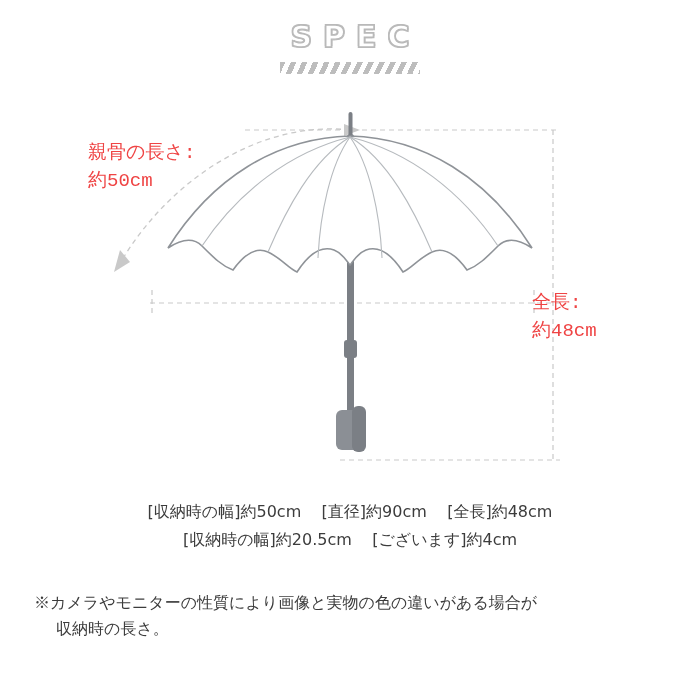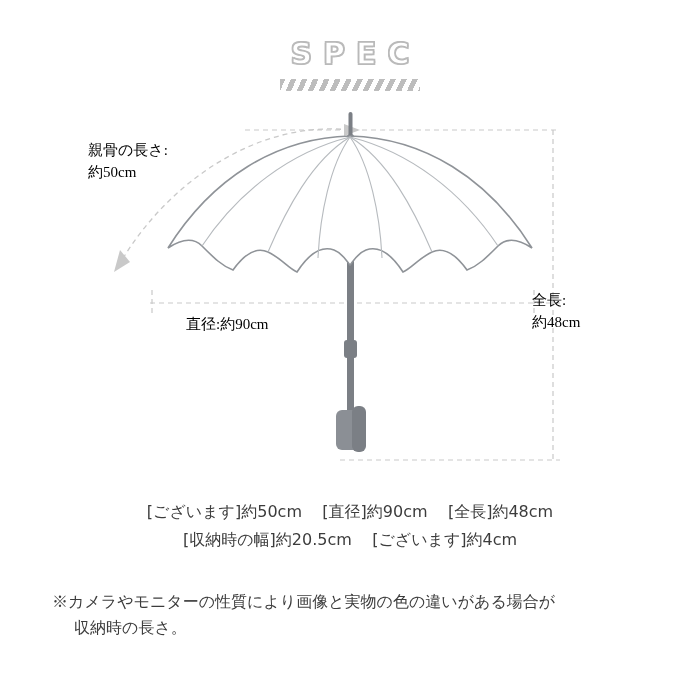--- a/index.html
+++ b/index.html
@@ -12,21 +12,21 @@
     background: #ffffff;
     font-family: "Liberation Sans", sans-serif;
     color: #3c3c3c;
     overflow: hidden;
     position: relative;
   }
 
   
   .spec-header {
     position: absolute;
-    top: 39px;
+    top: 22px;
     left: 0;
     width: 700px;
     text-align: center;
   }
   .spec-title {
     font-family: "DejaVu Sans", sans-serif;
     font-size: 30px;
     letter-spacing: 11px;
     font-weight: 700;
     color: #ffffff;
@@ -59,23 +59,23 @@
     left: 0;
     width: 700px;
     height: 390px;
   }
   .diagram svg {
     display: block;
   }
 
   .dim-label {
     position: absolute;
-    font-family: Liberation Serif, serif;
-    font-size: 15px;
-    color: #000000;
+    font-family: Liberation Mono, monospace;
+    font-size: 19px;
+    color: #ef4444;
     line-height: 1.45;
     white-space: pre;
   }
   .lbl-rib      { left: 88px;  top: 40px; }
   .lbl-diameter { left: 186px; top: 214px; }
   .lbl-total    { left: 532px; top: 190px; }
 
   
   .spec-lines {
     position: absolute;
@@ -87,23 +87,23 @@
     font-size: 16px;
     color: #3c3c3c;
     line-height: 1.75;
   }
   .spec-lines .row span { white-space: pre; }
 
   
   .notes {
     position: absolute;
     top: 590px;
-    left: 52px;
+    left: 34px;
     width: 640px;
-    font-family: Liberation Mono, monospace;
+    font-family: Liberation Sans, sans-serif;
     font-size: 16px;
     color: #3c3c3c;
     line-height: 1.65;
   }
   .notes .note-indent {
     padding-left: 22px;
   }
 </style>
 </head>
 <body>
@@ -170,28 +170,27 @@
         <path d="M 350 37 C 370 65 380 115 382 158"></path>
         <path d="M 350 37 C 388 60 414 110 432 152"></path>
         <path d="M 350 37 C 290 52 238 92 202 146"></path>
         <path d="M 350 37 C 410 52 462 92 498 146"></path>
       </g>
     </g>
   </svg>
 
   <div class="dim-label lbl-rib">親骨の長さ:
 約50cm</div>
-  <div class="dim-label lbl-diameter">直径:約90cm</div>
   <div class="dim-label lbl-total">全長:
 約48cm</div>
 </div>
 
 <div class="spec-lines">
   <div class="row">
-    <span>[ございます]約50cm</span><span>&nbsp;&nbsp;&nbsp;&nbsp;</span><span>[直径]約90cm</span><span>&nbsp;&nbsp;&nbsp;&nbsp;</span><span>[全長]約48cm</span>
+    <span>[収納時の幅]約50cm</span><span>&nbsp;&nbsp;&nbsp;&nbsp;</span><span>[直径]約90cm</span><span>&nbsp;&nbsp;&nbsp;&nbsp;</span><span>[全長]約48cm</span>
   </div>
   <div class="row">
     <span>[収納時の幅]約20.5cm</span><span>&nbsp;&nbsp;&nbsp;&nbsp;</span><span>[ございます]約4cm</span>
   </div>
 </div>
 
 <div class="notes">
   <div>※カメラやモニターの性質により画像と実物の色の違いがある場合が</div>
   <div class="note-indent">収納時の長さ。</div>
 </div>

